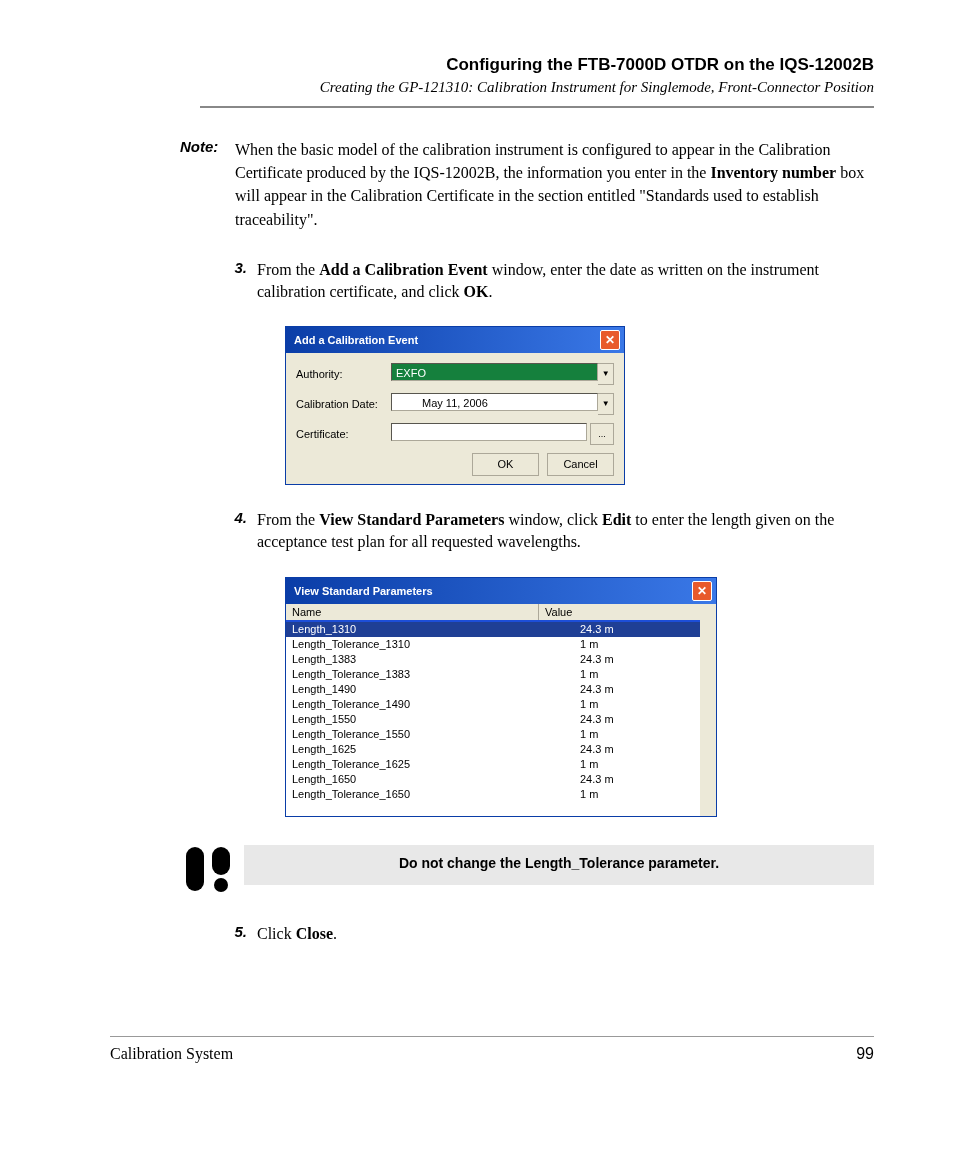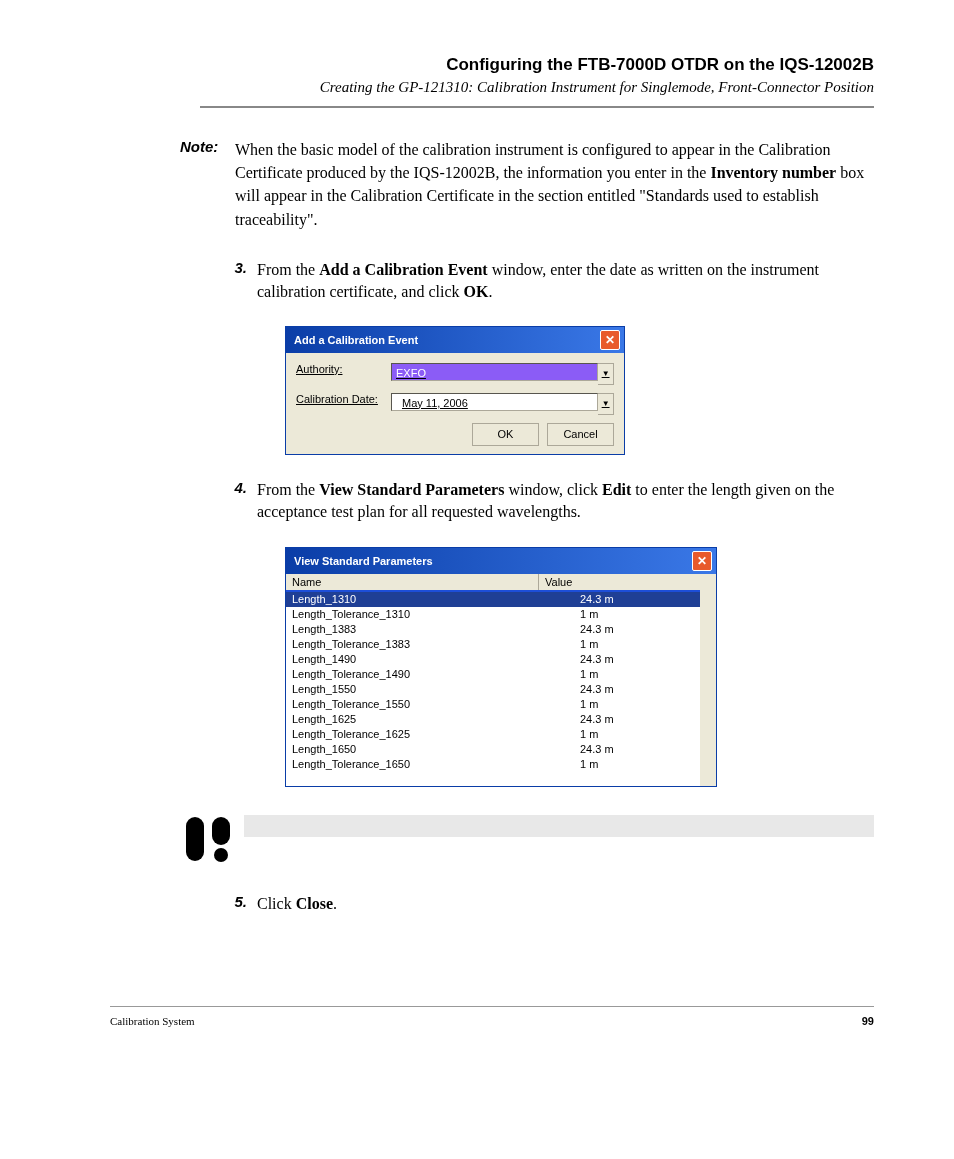--- a/index.html
+++ b/index.html
@@ -107,43 +107,43 @@
     line-height: 12px;
     font-family: Arial, sans-serif;
   }
   .dlgbody1 {
     background: #ece9d8;
     padding: 10px 10px 8px 10px;
     width: 318px;
   }
   .formrow {
     display: flex;
+    align-items: center;
     margin-bottom: 8px;
-    text-decoration: underline;
   }
   .formlabel {
     width: 95px;
     font-size: 11px;
   }
   .forminput {
     flex: 1;
     display: flex;
   }
   .input-box {
     background: #fff;
     border: 1px inset #aca899;
     height: 18px;
     line-height: 18px;
     padding: 0 4px;
     width: 100%;
     box-sizing: border-box;
     font-size: 11px;
   }
   .sel-blue {
-    background: #8b5cf6;
+    background: #15803d;
     color: #fff;
   }
   .dd-btn {
     width: 16px;
     height: 20px;
     background: #ece9d8;
     border: 1px solid #aca899;
     border-left: none;
     display: inline-flex;
     align-items: center;
@@ -264,25 +264,25 @@
     text-align: center;
     margin-top: 2px;
   }
 
   .footer {
     margin-top: 90px;
     border-top: 1px solid #999;
     padding-top: 8px;
     display: flex;
     justify-content: space-between;
-    font-size: 11px;
+    font-size: 16px;
   }
   .footer .pg {
     font-family: Verdana, Arial, sans-serif;
-    font-weight: bold;
+    font-weight: normal;
   }
 </style>
 </head>
 <body>
 
 <div class="page">
   <div class="header-title">Configuring the FTB-7000D OTDR on the IQS-12002B</div>
   <div class="header-sub">Creating the GP-121310: Calibration Instrument for Singlemode, Front-Connector Position</div>
   <hr class="hr">
 
@@ -312,22 +312,29 @@
       <div class="formrow">
         <div class="formlabel">Authority:</div>
         <div class="forminput">
           <div class="input-box sel-blue">EXFO</div>
           <div class="dd-btn">▼</div>
         </div>
       </div>
       <div class="formrow">
         <div class="formlabel">Calibration Date:</div>
         <div class="forminput">
-          <div class="input-box" style="padding-left:10px;">May     11, 2006</div>
+          <div class="input-box" style="padding-left:30px;">May     11, 2006</div>
           <div class="dd-btn">▼</div>
+        </div>
+      </div>
+      <div class="formrow">
+        <div class="formlabel">Certificate:</div>
+        <div class="forminput">
+          <div class="input-box" style="flex:1;"></div>
+          <div class="browse-btn">...</div>
         </div>
       </div>
       <div class="btnrow">
         <div class="btn">OK</div>
         <div class="btn">Cancel</div>
       </div>
     </div>
   </div>
 
   <div class="steps">
@@ -405,20 +412,21 @@
 
   <div class="important-wrap">
     <div class="important-icon">
       <svg viewBox="0 0 52 48">
         <rect x="4" y="2" width="18" height="44" rx="9" fill="#000"></rect>
         <rect x="30" y="2" width="18" height="28" rx="9" fill="#000"></rect>
         <circle cx="39" cy="40" r="7" fill="#000"></circle>
       </svg>
     </div>
     <div class="important-box">
+      <div class="imp-text">Do not change the Length_Tolerance parameter.</div>
     </div>
   </div>
 
   <div class="steps">
     <div class="step-row" style="margin-left:-30px;">
       <div class="step-num">5.</div>
       <div class="step-text">
         <span>Click </span><span class="bold">Close</span><span>.</span>
       </div>
     </div>

